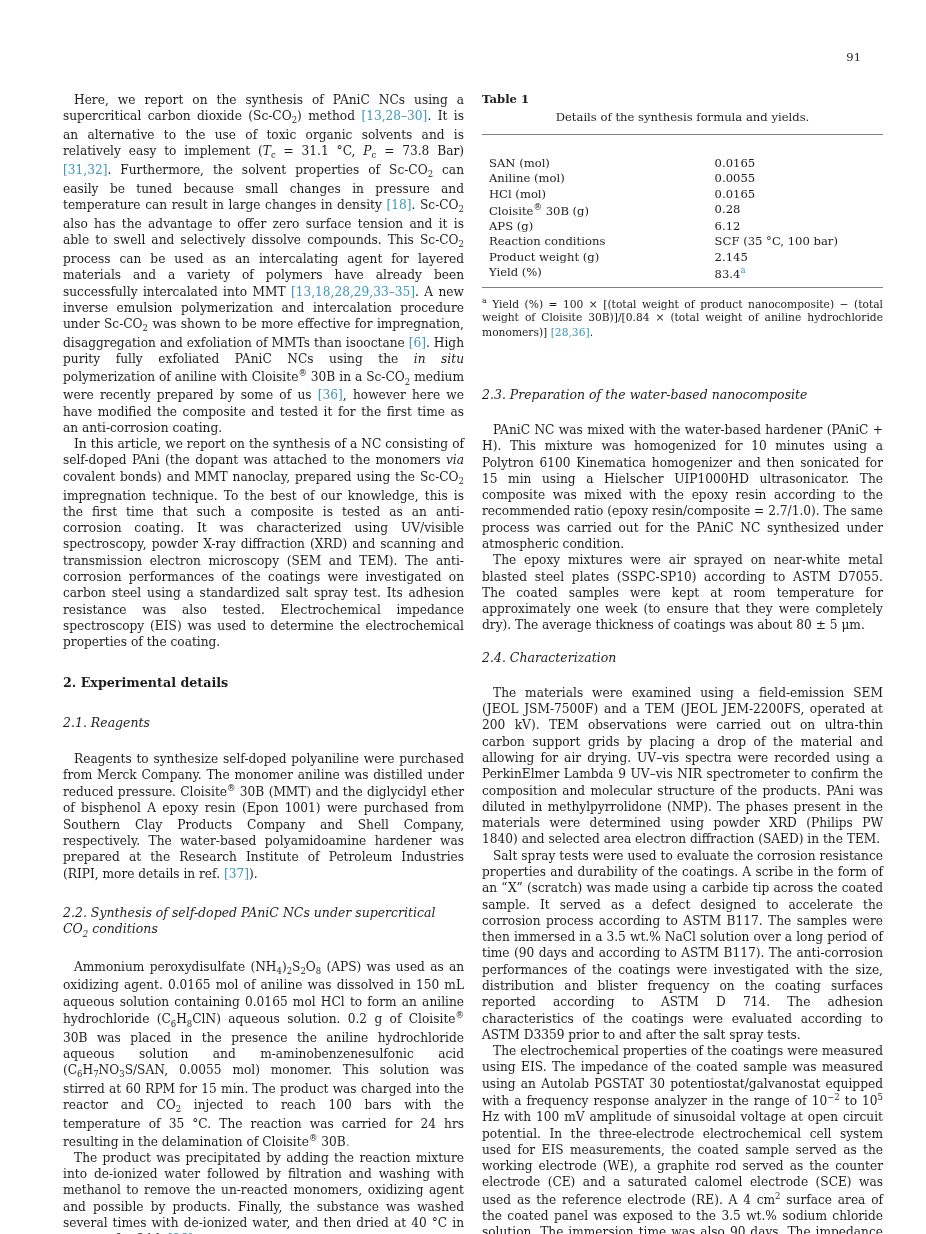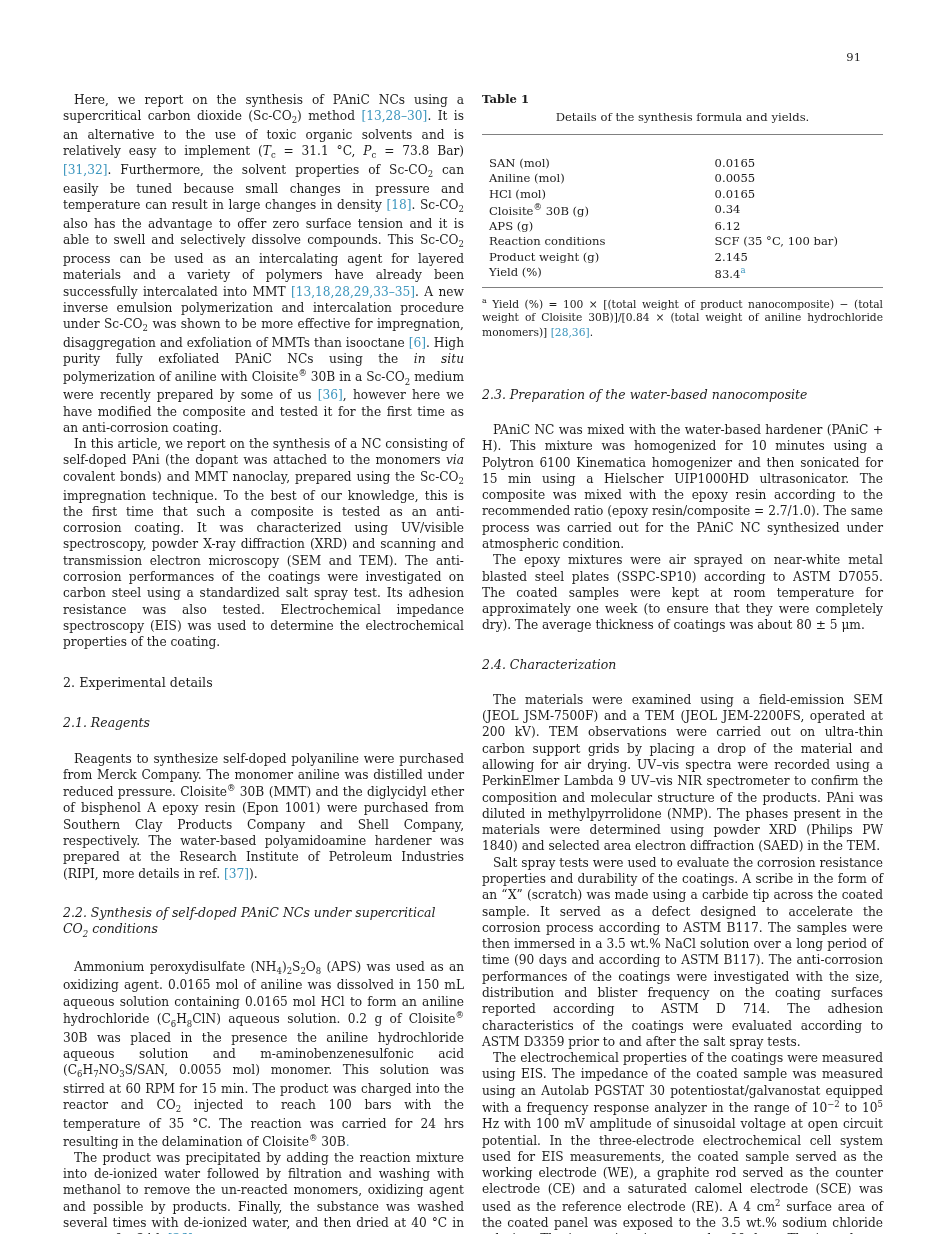--- a/index.html
+++ b/index.html
@@ -23,21 +23,21 @@
   }
   .page-num {
     position:absolute; right:22px; top:0;
     font-style:normal;
     font-size:11.5px;
   }
   .columns { display:flex; gap:18px; margin-top:27px; }
   .col { width:401px; font-size:12.2px; line-height:1.335; text-align:justify; }
   p.body { margin:0; text-indent:11px; }
   .sec-head {
-    font-weight:normal; font-size:12.7px;
+    font-weight:bold; font-size:12.7px;
     margin:25px 0 21px; text-align:left;
   }
   .sub-head {
     font-style:italic; font-size:12.5px;
     margin:23px 0 19px; text-align:left; line-height:1.3;
   }
   .cite { color:#3c96be; }
   sub { font-size:8.5px; }
   sup { font-size:8.5px; }
 
@@ -54,21 +54,21 @@
   table.t1 td.rname { padding-left:7px; }
   table.t1 td.rval { width:42%; }
   table.t1 tr:first-child td { padding-top:21px; }
   table.t1 tr:last-child td { padding-bottom:5px; }
   .tbl-foot {
     font-size:10.7px; margin-top:8px; line-height:1.32;
     text-align:justify; color:#1c1c1c;
   }
   .tbl-foot sup { font-size:8px; }
   .gap-23 { margin-top:47px; }
-  .gap-24 { margin-top:23px; }
+  .gap-24 { margin-top:16px; }
 </style>
 </head>
 <body>
 
 <div class="page">
 
   <div class="running-head">
     <span class="page-num">91</span>
   </div>
 
@@ -103,21 +103,21 @@
             <tr>
               <td class="rname">Aniline (mol)</td>
               <td class="rval">0.0055</td>
             </tr>
             <tr>
               <td class="rname">HCl (mol)</td>
               <td class="rval">0.0165</td>
             </tr>
             <tr>
               <td class="rname">Cloisite<sup>®</sup> 30B (g)</td>
-              <td class="rval">0.34</td>
+              <td class="rval">0.28</td>
             </tr>
             <tr>
               <td class="rname">APS (g)</td>
               <td class="rval">6.12</td>
             </tr>
             <tr>
               <td class="rname">Reaction conditions</td>
               <td class="rval">SCF (35 °C, 100 bar)</td>
             </tr>
             <tr>

